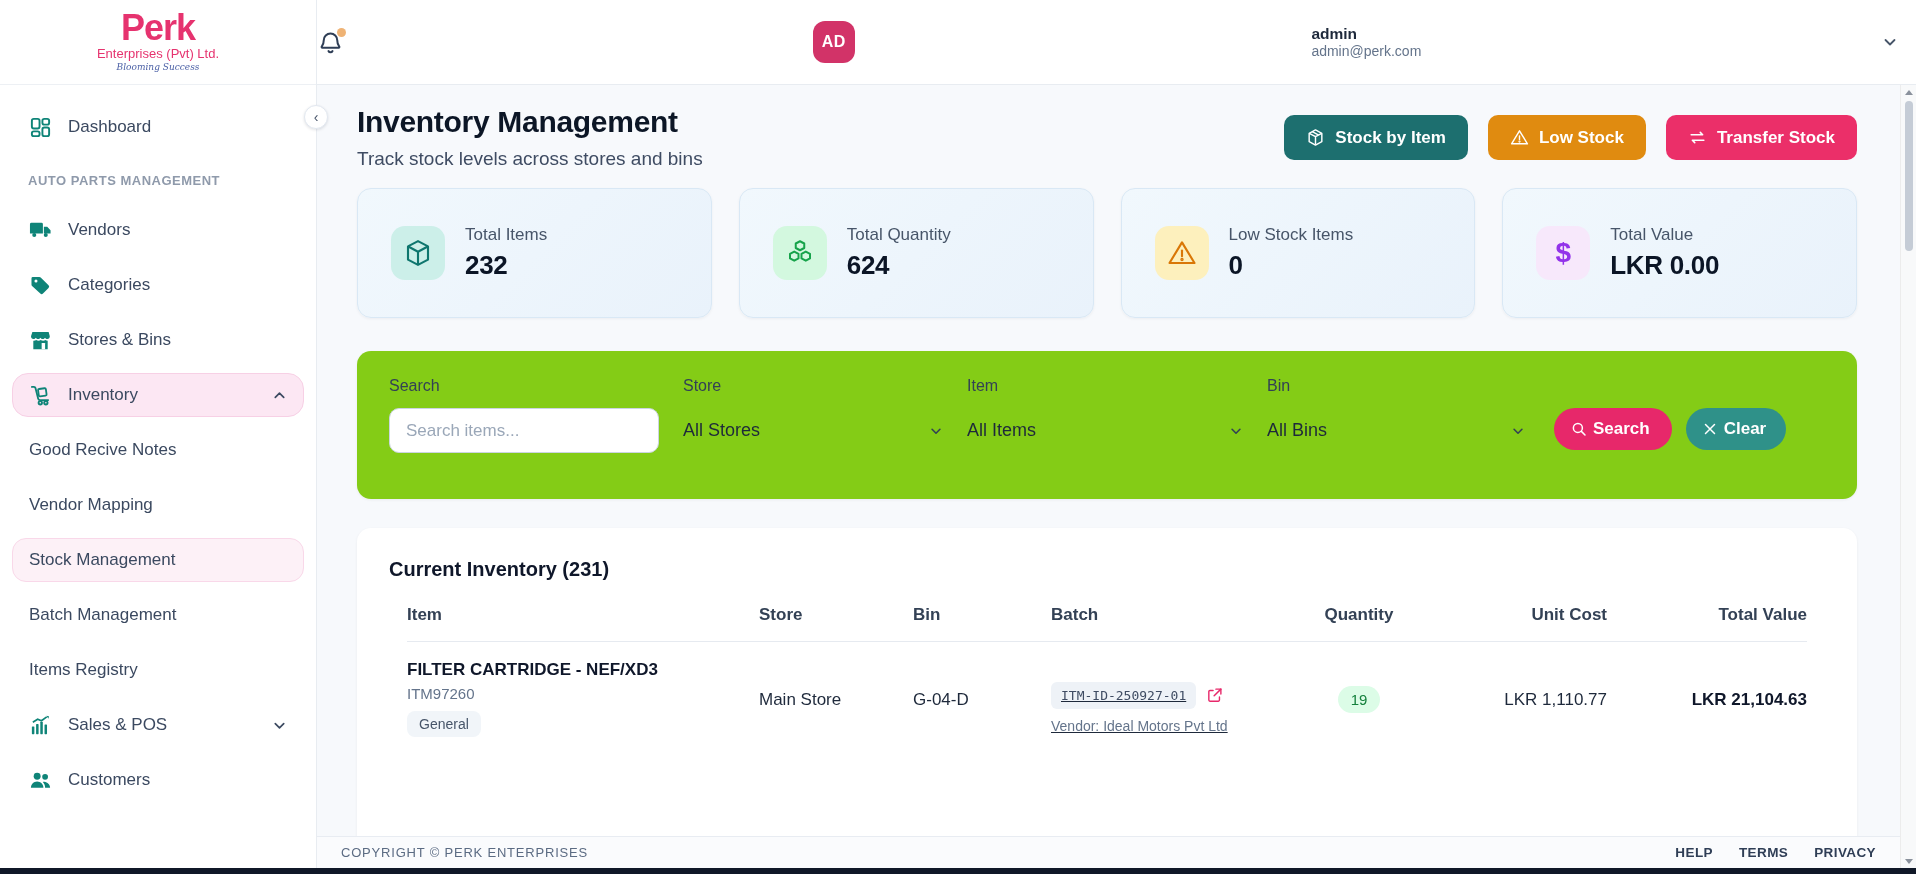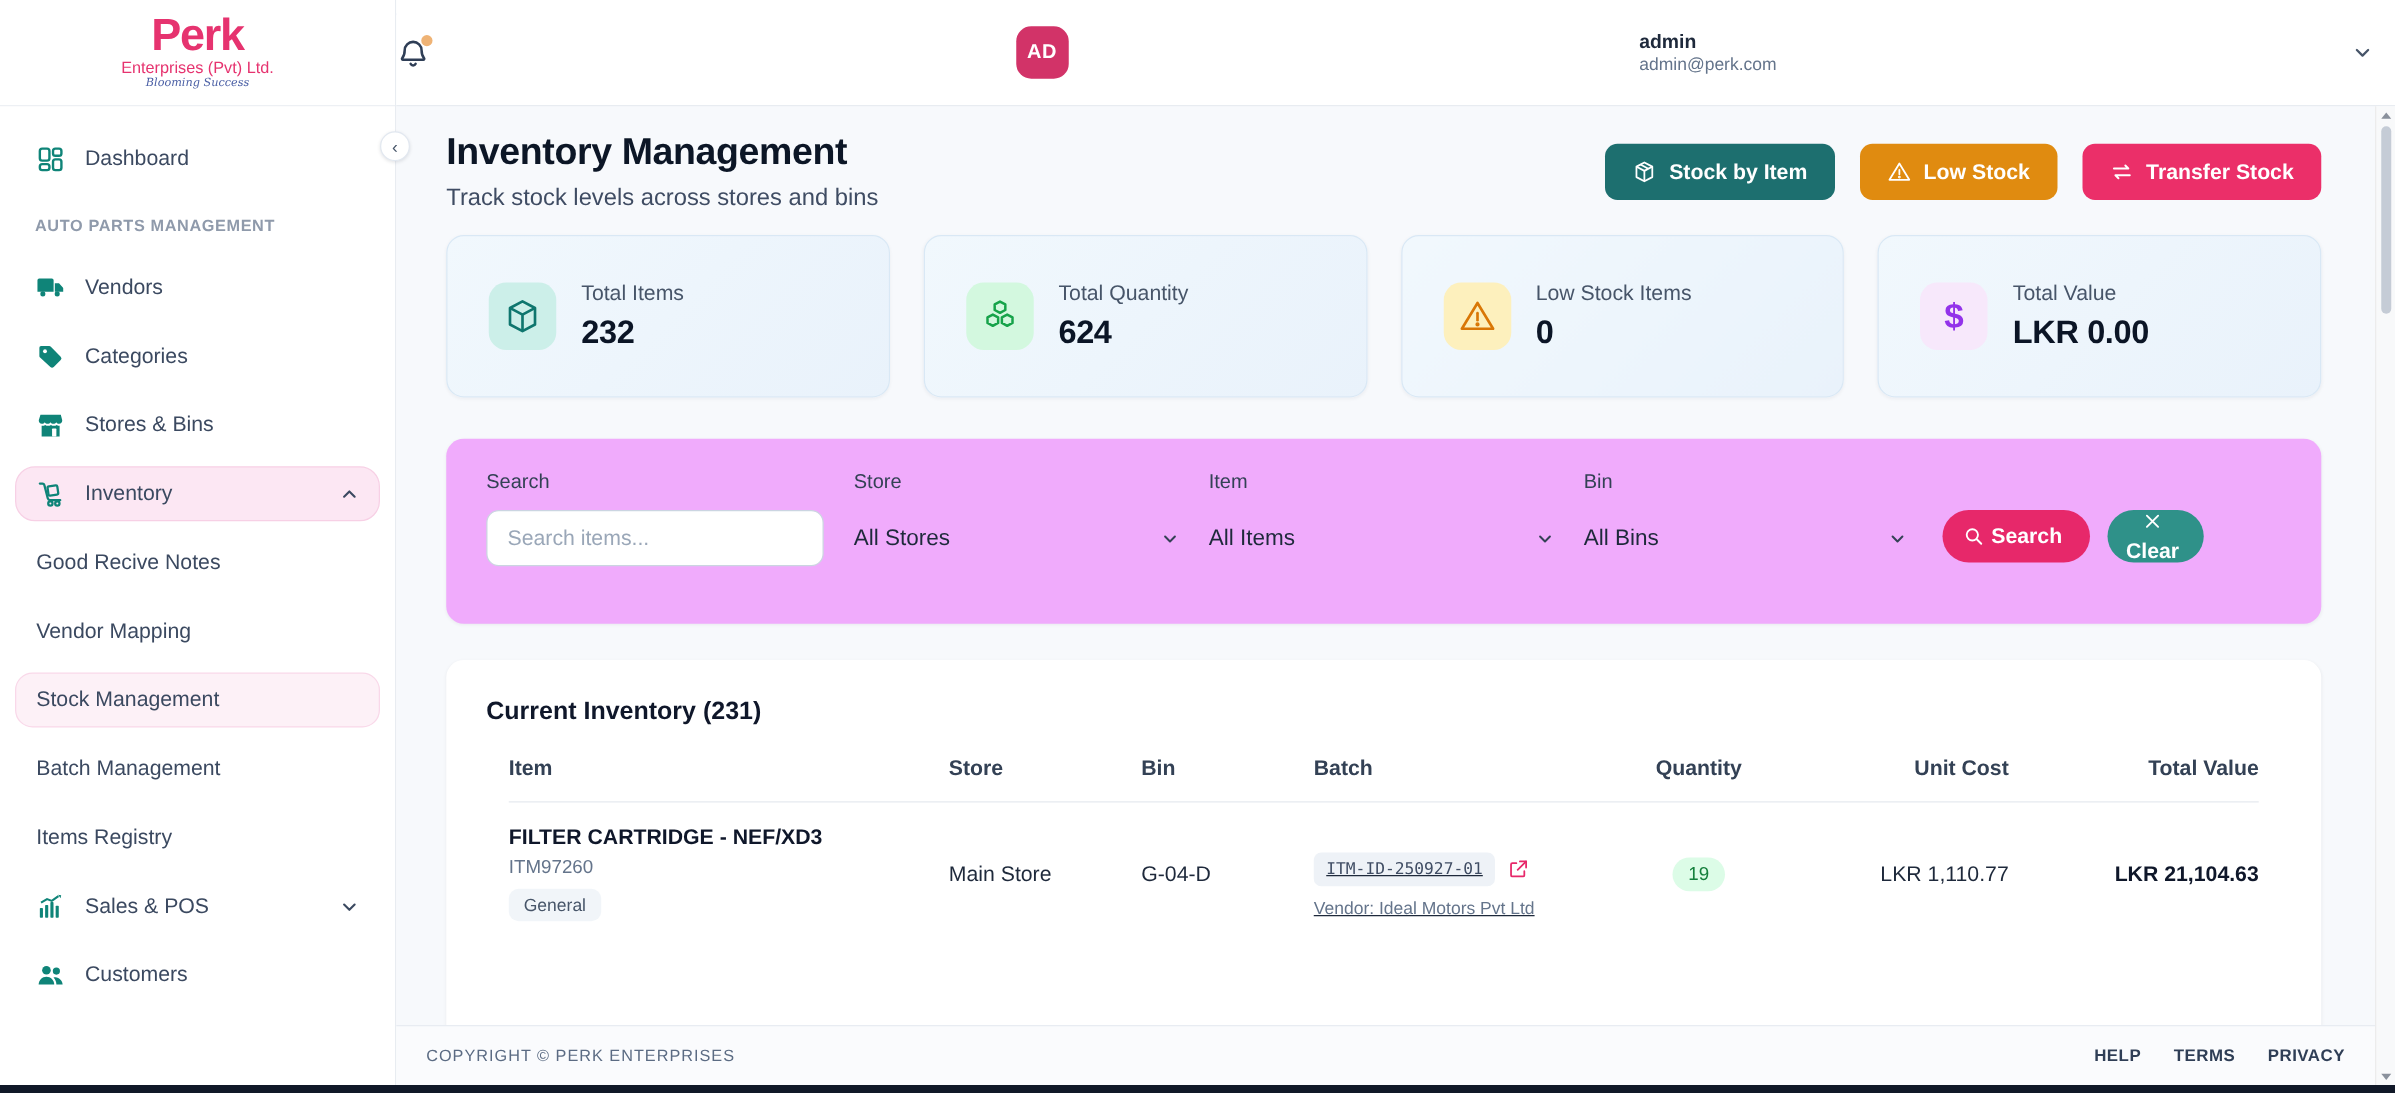--- a/index.html
+++ b/index.html
@@ -56,35 +56,35 @@
   .stat-icon { width:54px; height:54px; border-radius:14px; display:flex; align-items:center; justify-content:center; flex:none; }
   .stat-icon svg { width:30px; height:30px; }
   .si-teal { background:#ccefe9; }
   .si-green { background:#d3f8df; }
   .si-amber { background:#fdf0bd; }
   .si-purple { background:#f7e8fb; }
   .dollar-glyph { font-size:28px; font-weight:700; color:#9333ea; }
   .stat-label { font-size:17px; color:#475569; }
   .stat-value { font-size:26px; font-weight:800; color:#0b1526; margin-top:5px; letter-spacing:-.3px; }
 
-  .filter-card { background:#f0abfc; border-radius:14px; box-shadow:0 1px 3px rgba(16,24,40,.06); height:148px; margin-bottom:29px; }
+  .filter-card { background:#84cc16; border-radius:14px; box-shadow:0 1px 3px rgba(16,24,40,.06); height:148px; margin-bottom:29px; }
   .filter-row { display:flex; padding:26px 0 0 32px; }
   .fcol { margin-right:24px; }
   .flabel { display:block; font-size:16px; font-weight:500; color:#334155; margin-bottom:13px; }
   .search-input { width:270px; height:45px; border:1px solid #cbd5e1; border-radius:10px; padding:0 16px; font-size:17px; font-family:inherit; color:#1e293b; outline:none; }
   .search-input::placeholder { color:#9aa7b8; }
   .select-display { height:45px; display:flex; align-items:center; justify-content:space-between; cursor:pointer; }
   .w260 { width:260px; } .w276 { width:276px; } .w258 { width:258px; }
   .select-value { font-size:18px; color:#1e293b; }
   .select-caret { width:14px; height:14px; color:#334155; display:flex; }
   .filter-btns { display:flex; gap:14px; margin-left:5px; margin-top:31px; }
   .pill-btn { display:flex; align-items:center; gap:5px; height:42px; border:none; border-radius:21px; color:#fff; font-size:17px; font-weight:600; font-family:inherit; cursor:pointer; }
   .pill-btn svg { width:18px; height:18px; }
   .pill-pink { background:#e7286a; padding:0 22px 0 16px; }
-  .pill-teal { background:#2f9189; padding:0 20px 0 15px;flex-direction:column; }
+  .pill-teal { background:#2f9189; padding:0 20px 0 15px; }
 
   .table-card { background:#fff; border-radius:14px; box-shadow:0 1px 3px rgba(16,24,40,.06); height:380px; overflow:hidden; }
   .table-heading { padding:30px 32px 0; font-size:20px; font-weight:700; color:#0f172a; }
   .inv-grid { display:grid; grid-template-columns:352px 154px 138px 260px 96px 200px 200px; margin:0 50px; }
   .inv-head { margin-top:24px; padding-bottom:16px; border-bottom:1px solid #e6eaf0; }
   .inv-head div { font-size:17px; font-weight:600; color:#334155; }
   .col-center { text-align:center; }
   .col-right { text-align:right; }
   .inv-row { padding-top:18px; }
   .item-name { font-size:17px; font-weight:700; color:#0f172a; }
@@ -94,21 +94,21 @@
   .batch-cell { margin-top:22px;text-decoration:underline; }
   .batch-line { display:flex; align-items:center; gap:10px; }
   .batch-chip { font-family:"DejaVu Sans Mono", monospace; font-size:13px; color:#3f4c63; background:#eef2f7; border-radius:6px; padding:6px 10px; }
   .ext-link { width:17px; height:17px; color:#e7286a; cursor:pointer; display:flex; }
   .vendor-line { font-size:14px; color:#64748b; margin-top:9px; }
   .qty-cell { margin-top:26px; text-align:center; }
   .qty-pill { display:inline-block; background:#dcfce7; color:#15803d; font-size:15px; border-radius:999px; padding:5px 13px; }
   .cost-cell { margin-top:30px; font-size:17px; color:#1e293b; text-align:right; }
   .total-cell { margin-top:30px; font-size:17px; font-weight:800; color:#0f172a; text-align:right; }
 
-  .footer { height:48px; flex:none; background:#fafbfd; border-top:1px solid #e8ecf2; display:flex; align-items:center; justify-content:space-between; padding:0 40px 0 24px; }
+  .footer { height:32px; flex:none; background:#fafbfd; border-top:1px solid #e8ecf2; display:flex; align-items:center; justify-content:space-between; padding:0 40px 0 24px; }
   .copyright { font-size:13px; letter-spacing:.8px; color:#5b6b83; }
   .footer-links { display:flex; gap:26px; }
   .footer-link { font-size:13.5px; font-weight:700; letter-spacing:.4px; color:#2f3e56; cursor:pointer; text-decoration:none; }
 
   
   .scrollbar { position:absolute; top:85px; right:0; bottom:0; width:16px; background:#f8f9fa; border-left:1px solid #ececec; z-index:4; }
   .scroll-arrow { position:absolute; left:0; width:16px; height:14px; display:flex; align-items:center; justify-content:center; cursor:pointer; }
   .scroll-arrow.up { top:0; } .scroll-arrow.down { bottom:0; }
   .tri-up { width:0; height:0; border-left:4px solid transparent; border-right:4px solid transparent; border-bottom:5px solid #8a919c; }
   .tri-down { width:0; height:0; border-left:4px solid transparent; border-right:4px solid transparent; border-top:5px solid #8a919c; }

